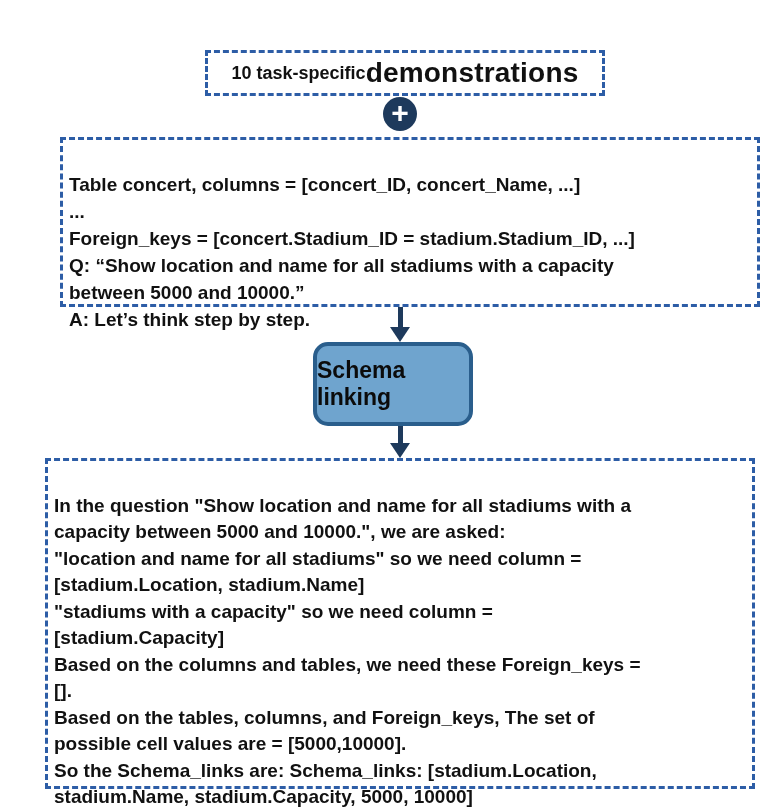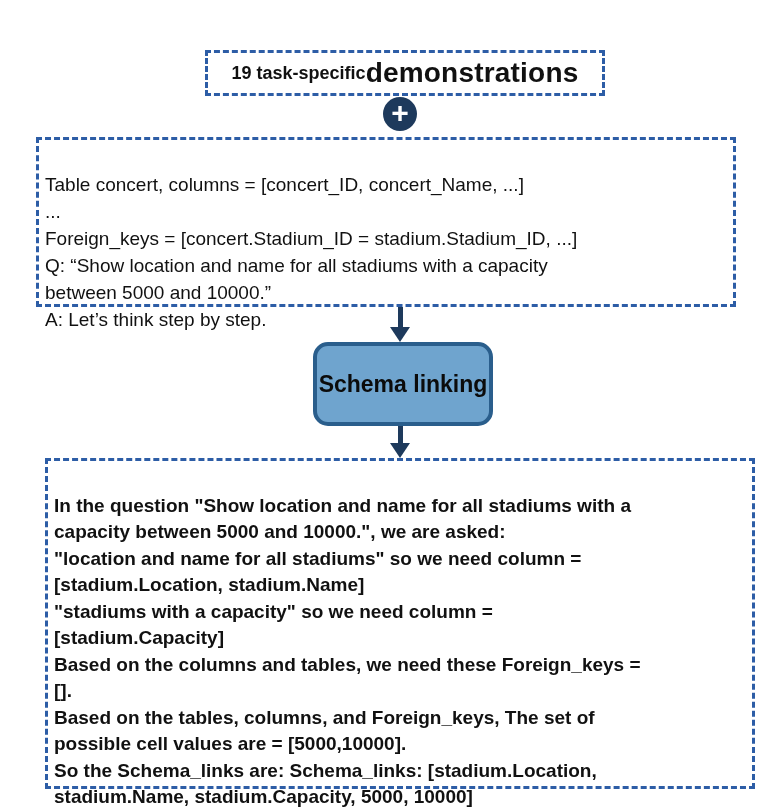--- a/index.html
+++ b/index.html
@@ -27,39 +27,39 @@
   .top-box .emph   { font-size: 28px; font-weight: bold; letter-spacing: 0.2px; }
   .plus-circle {
     position: absolute;
     left: 383px; top: 97px; width: 34px; height: 34px;
     background: #1e3a5c; border-radius: 50%;
     display: flex; align-items: center; justify-content: center;
     color: #ffffff; font-size: 30px; font-weight: bold; line-height: 1;
     padding-bottom: 3px; box-sizing: border-box;
   }
   .prompt-box {
-    left: 36px; top: 137px; width: 700px; height: 170px;
+    left: 60px; top: 137px; width: 700px; height: 170px;
     padding: 4px 6px;
-    font-size: 19px; font-weight: normal; line-height: 27px;
+    font-size: 19px; font-weight: bold; line-height: 27px;
     white-space: pre-line;
   }
   .arrow-line {
     position: absolute; width: 5px; background: #1e3a5c;
   }
   .arrow-head {
     position: absolute; width: 0; height: 0;
     border-left: 10px solid transparent;
     border-right: 10px solid transparent;
     border-top: 15px solid #1e3a5c;
   }
   .arrow1-line { left: 398px; top: 307px; height: 22px; }
   .arrow1-head { left: 390px; top: 327px; }
   .process-box {
     position: absolute;
-    left: 313px; top: 342px; width: 180px; height: 84px;
+    left: 313px; top: 342px; width: 160px; height: 84px;
     box-sizing: border-box;
     background: #6fa4ce;
     border: 4px solid #2a5e8c;
     border-radius: 15px;
     display: flex; align-items: center; justify-content: center;
     font-size: 23px; font-weight: bold; color: #0b0b0b;
   }
   .arrow2-line { left: 398px; top: 426px; height: 19px; }
   .arrow2-head { left: 390px; top: 443px; }
   .output-box {
@@ -68,21 +68,21 @@
     font-size: 19px; font-weight: bold; line-height: 26.5px;
     white-space: pre-line;
   }
 </style>
 </head>
 <body>
 
 <div class="canvas">
 
   <div class="dashed-box top-box">
-    <span class="prefix">19 task-specific </span>
+    <span class="prefix">10 task-specific </span>
       <span class="emph">demonstrations</span>
   </div>
 
   <div class="plus-circle">
     <span>+</span>
   </div>
 
   <div class="dashed-box prompt-box">
     <span>Table concert, columns = [concert_ID, concert_Name, ...]
 ...

